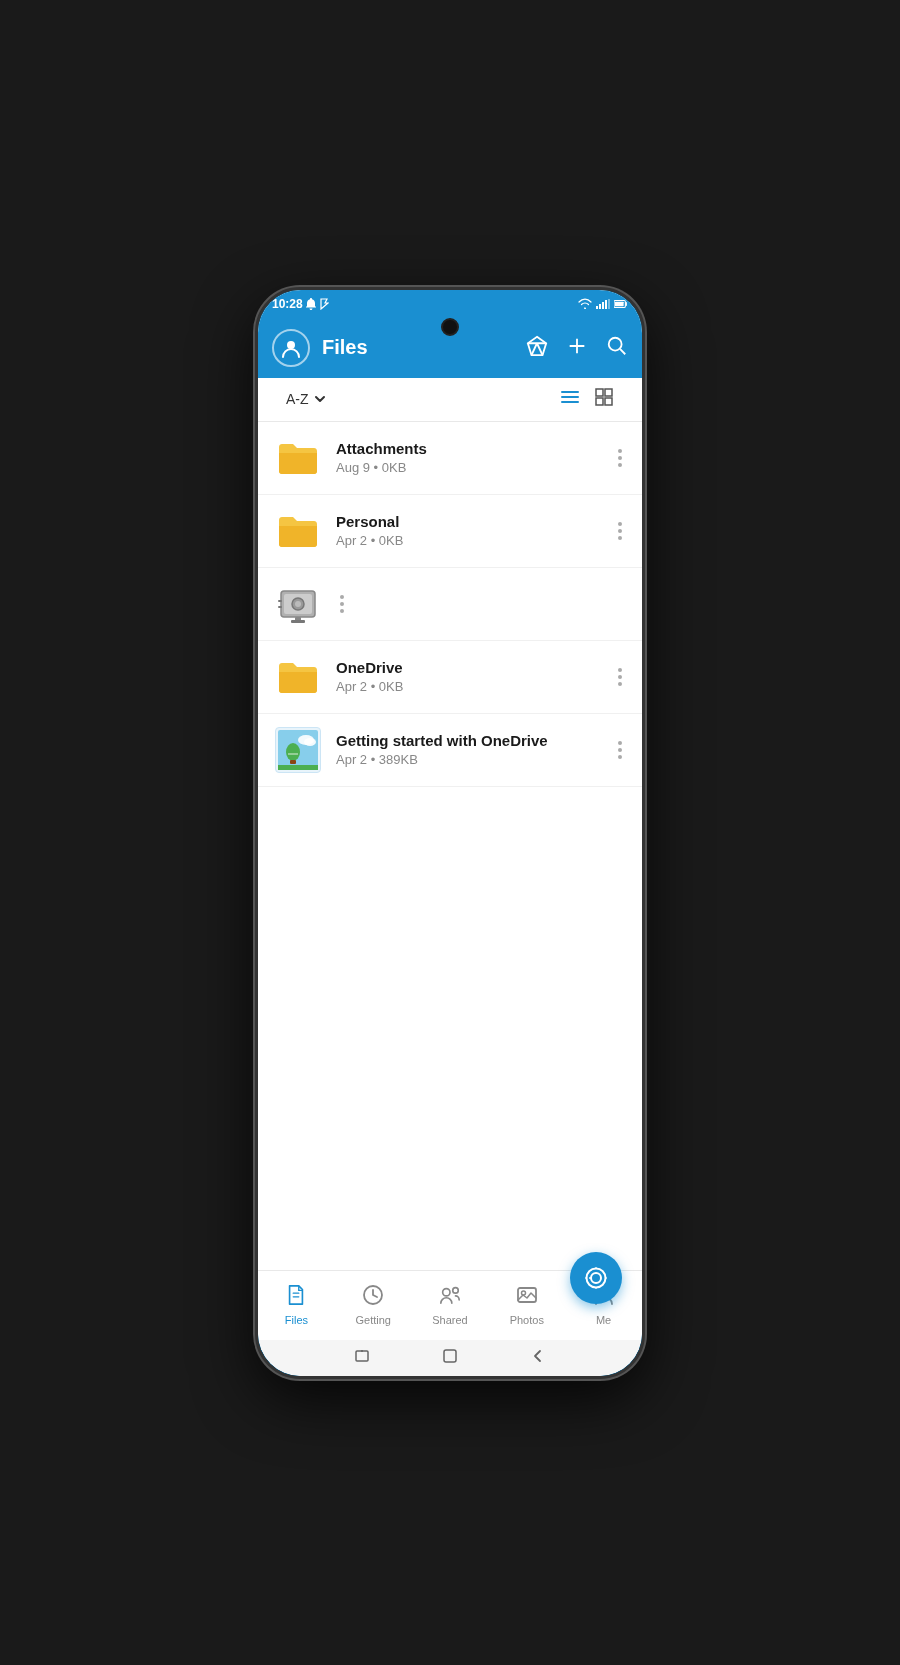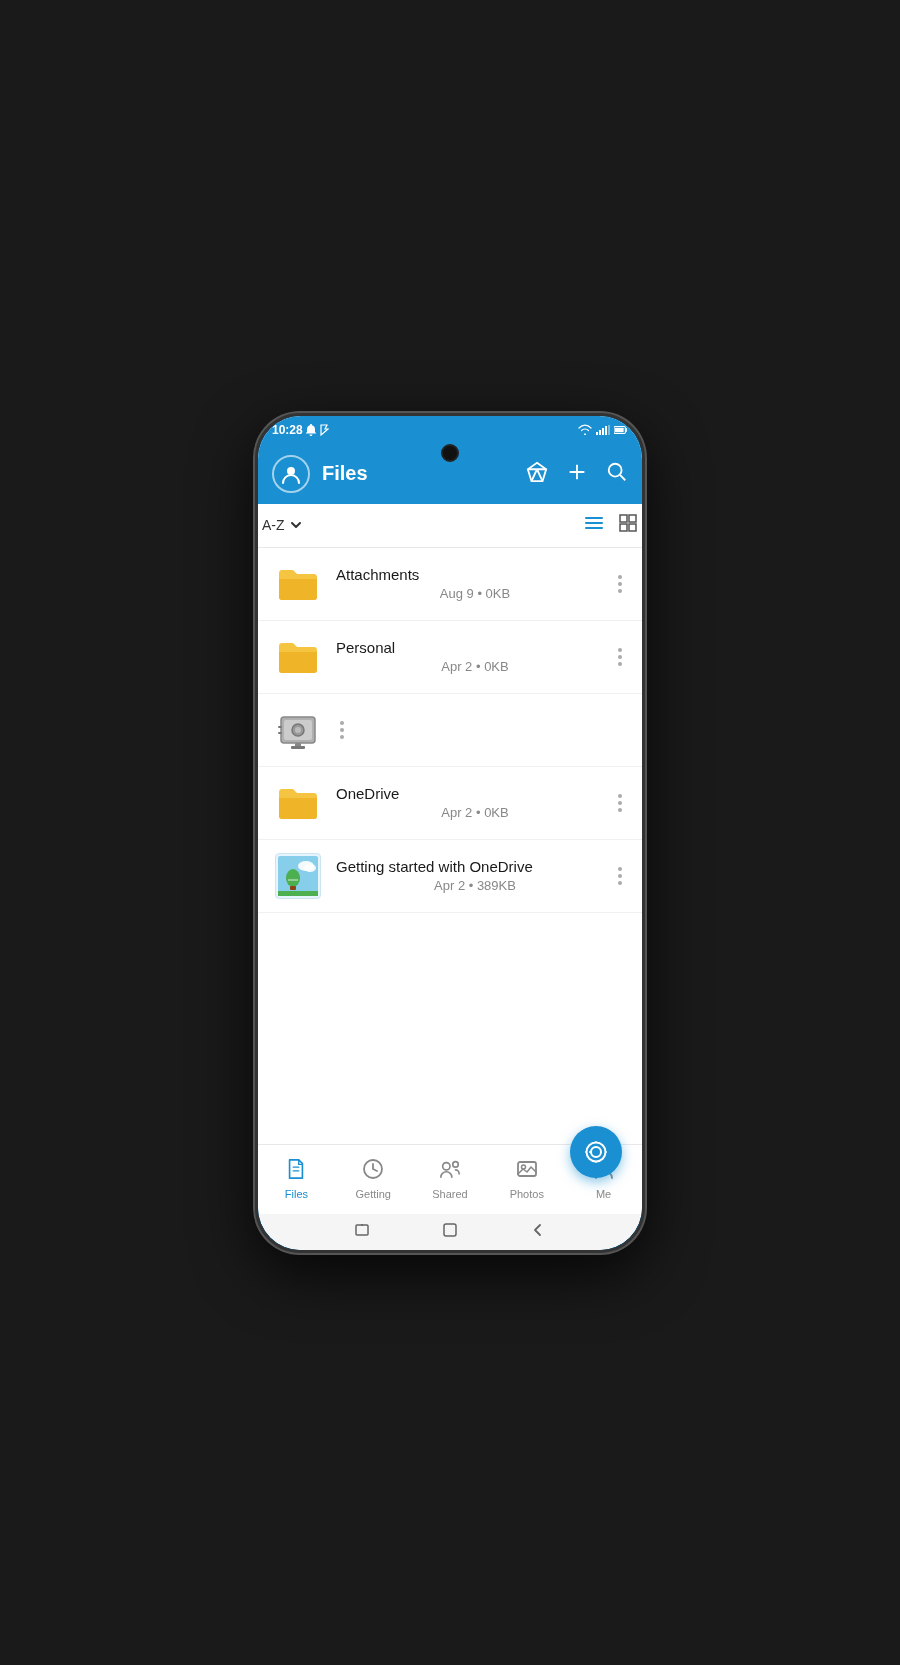--- a/index.html
+++ b/index.html
@@ -8,21 +8,21 @@
       background: #1a1a1a;
       display: flex;
       justify-content: center;
       align-items: center;
       min-height: 100vh;
       font-family: 'Segoe UI', Arial, sans-serif;
     }
 
     .phone-frame {
       width: 390px;
-      height: 840px;
+      height: 1092px;
       background: #0369a1;
       border-radius: 45px;
       border: 3px solid #333;
       position: relative;
       overflow: hidden;
       box-shadow: 0 0 0 2px #555, 0 20px 60px rgba(0,0,0,0.8);
     }
 
     .phone-screen {
       position: absolute;
@@ -113,21 +113,21 @@
       stroke-width: 2;
     }
 
     
     .sort-bar {
       background: #fff;
       height: 44px;
       display: flex;
       align-items: center;
       justify-content: space-between;
-      padding: 0 4px;
+      padding: 0 28px;
       border-bottom: 1px solid #e8e8e8;
       flex-shrink: 0;
     }
 
     .sort-label {
       display: flex;
       align-items: center;
       gap: 4px;
       font-size: 14px;
       color: #333;
@@ -174,28 +174,27 @@
       height: 38px;
     }
 
     .file-info {
       flex: 1;
     }
 
     .file-name {
       font-size: 15px;
       color: #1a1a1a;
-      font-weight: 400;
+      font-weight: 700;
       margin-bottom: 3px;
     }
 
     .file-meta {
       font-size: 13px;
       color: #888;
-      text-align: center;
     }
 
     .file-more {
       color: #aaa;
       font-size: 18px;
       padding: 4px;
       display: flex;
       flex-direction: column;
       gap: 3px;
       align-items: center;

